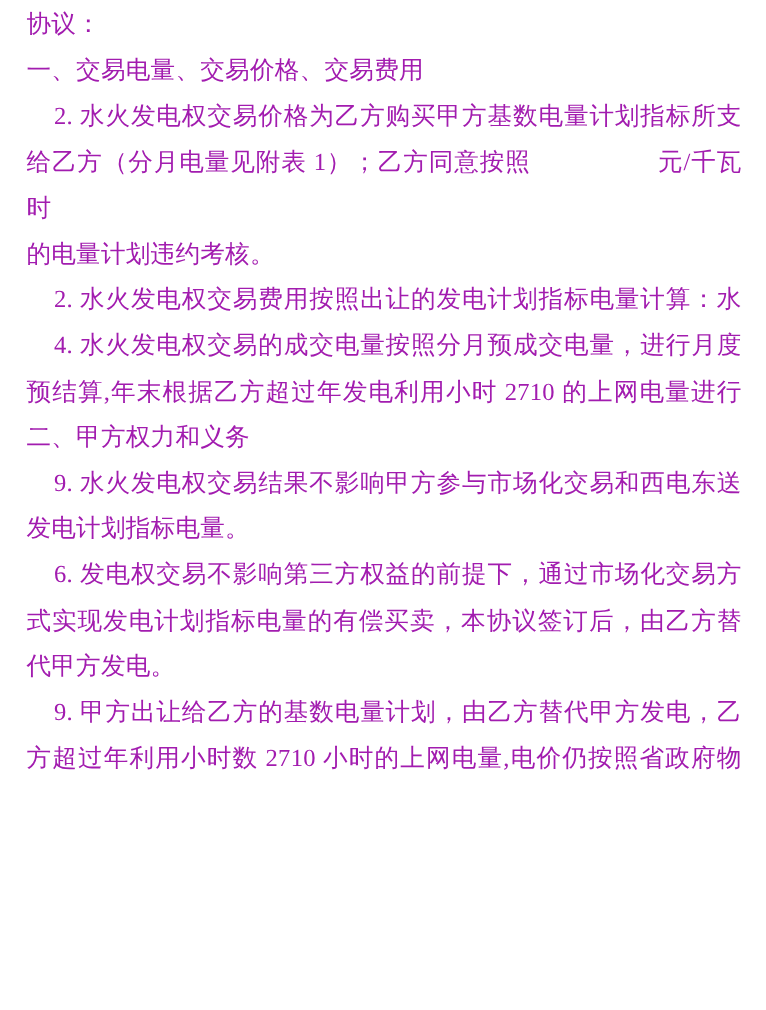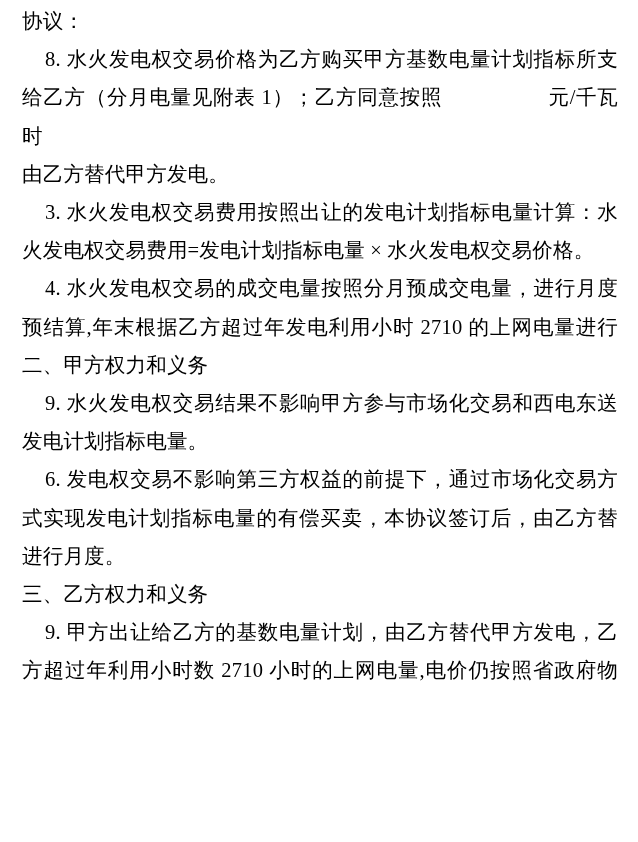--- a/index.html
+++ b/index.html
@@ -13,21 +13,21 @@
     height: 842px;
     background: #ffffff;
     overflow: hidden;
     font-family: "Liberation Serif", "DejaVu Serif", serif;
   }
   .text-block {
     position: absolute;
     left: 22px;
     top: 2px;
     width: 596px;
-    color: #000000;
+    color: #a21caf;
   }
   .line {
     font-size: 20.5px;
     line-height: 38.2px;
     text-align: left;
     white-space: pre-wrap;
     letter-spacing: 0.2px;
   }
   .line.justify {
     text-align: justify;
@@ -36,30 +36,29 @@
   .line.indent {
     text-indent: 23px;
   }
 </style>
 </head>
 <body>
 
 <div class="page">
   <div class="text-block" id="agreement-lines">
       <div class="line">协议：</div>
-      <div class="line justify indent">8. 水火发电权交易价格为乙方购买甲方基数电量计划指标所支</div>
+      <div class="line">一、交易电量、交易价格、交易费用</div>
+      <div class="line justify indent">2. 水火发电权交易价格为乙方购买甲方基数电量计划指标所支</div>
       <div class="line justify">给乙方（分月电量见附表 1）；乙方同意按照　　　　　元/千瓦时</div>
-      <div class="line">由乙方替代甲方发电。</div>
-      <div class="line justify indent">3. 水火发电权交易费用按照出让的发电计划指标电量计算：水</div>
-      <div class="line">火发电权交易费用=发电计划指标电量 × 水火发电权交易价格。</div>
+      <div class="line">的电量计划违约考核。</div>
+      <div class="line justify indent">2. 水火发电权交易费用按照出让的发电计划指标电量计算：水</div>
       <div class="line justify indent">4. 水火发电权交易的成交电量按照分月预成交电量，进行月度</div>
       <div class="line justify">预结算,年末根据乙方超过年发电利用小时 2710 的上网电量进行</div>
       <div class="line">二、甲方权力和义务</div>
       <div class="line justify indent">9. 水火发电权交易结果不影响甲方参与市场化交易和西电东送</div>
       <div class="line">发电计划指标电量。</div>
       <div class="line justify indent">6. 发电权交易不影响第三方权益的前提下，通过市场化交易方</div>
       <div class="line justify">式实现发电计划指标电量的有偿买卖，本协议签订后，由乙方替</div>
-      <div class="line">进行月度。</div>
-      <div class="line">三、乙方权力和义务</div>
+      <div class="line">代甲方发电。</div>
       <div class="line justify indent">9. 甲方出让给乙方的基数电量计划，由乙方替代甲方发电，乙</div>
       <div class="line justify">方超过年利用小时数 2710 小时的上网电量,电价仍按照省政府物</div>
     </div>
 </div>
 
 </body></html>

